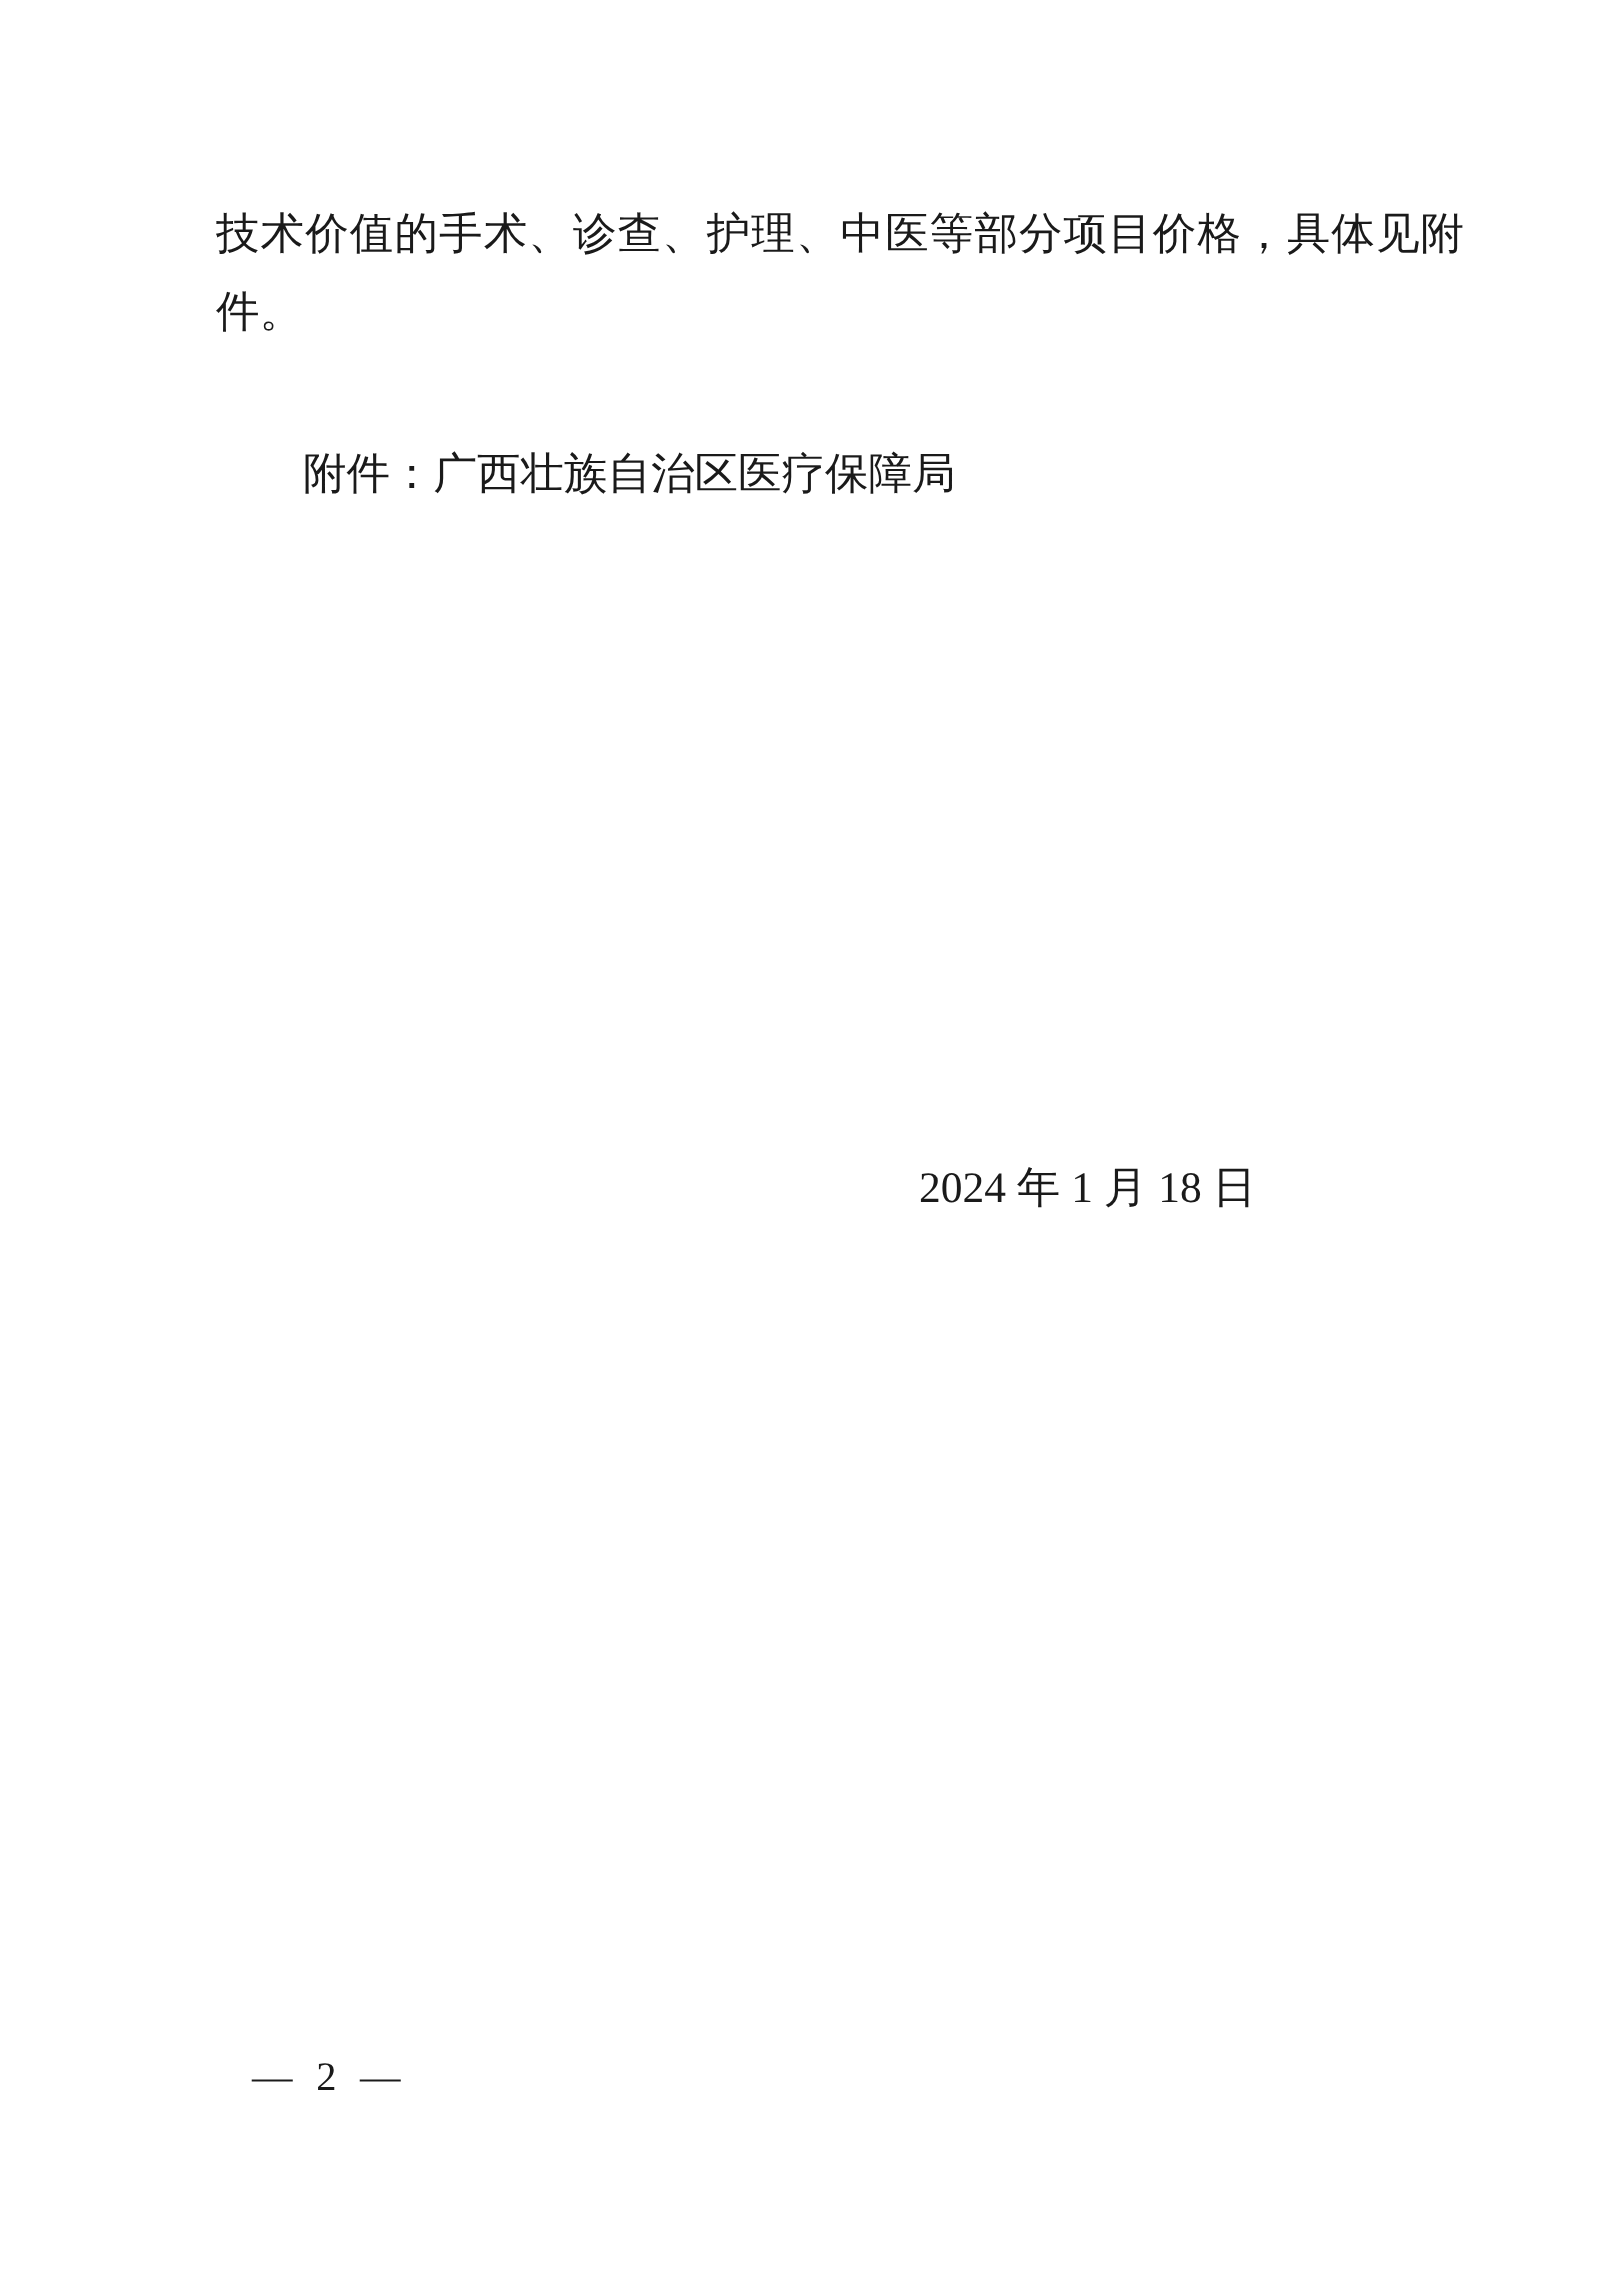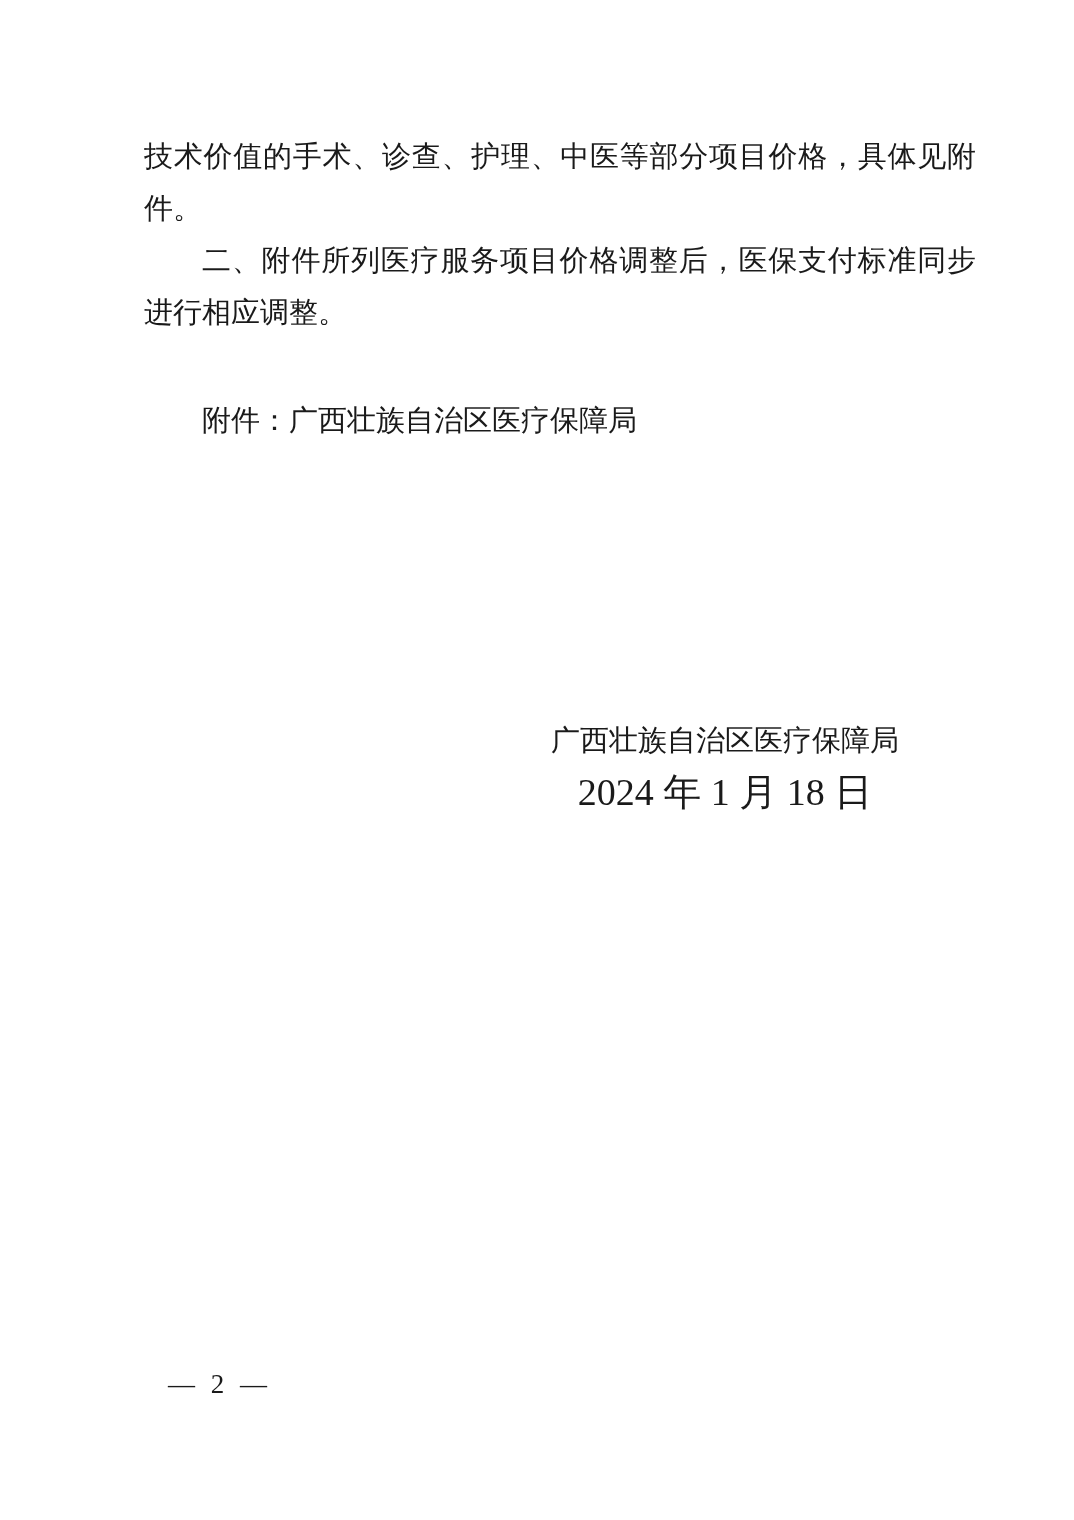--- a/index.html
+++ b/index.html
@@ -46,21 +46,21 @@
     font-size: 29px;
     line-height: 48px;
     text-align: center;
     white-space: nowrap;
   }
   .date-line {
     position: absolute;
     left: 543px;
     top: 768px;
     width: 364px;
-    font-size: 38px;
+    font-size: 29px;
     line-height: 48px;
     text-align: center;
     white-space: nowrap;
   }
   .page-footer {
     position: absolute;
     left: 168px;
     top: 1368px;
     font-size: 27px;
     line-height: 32px;
@@ -68,23 +68,21 @@
     white-space: nowrap;
   }
 </style>
 </head>
 <body>
 
 <div class="page">
 
   <div class="doc-body">
     <p class="para">技术价值的手术、诊查、护理、中医等部分项目价格，具体见附件。</p>
-    <p class="para indent">二、附件所列医疗服务项目价格调整后，医保支付标准同步进行相应调整。</p>
     <p class="para indent attachment">附件：广西壮族自治区医疗保障局</p>
   </div>
 
-  <div class="signature-line">广西壮族自治区医疗保障局</div>
 
   <div class="date-line">2024 年 1 月 18 日</div>
 
   <div class="page-footer">— 2 —</div>
 
 </div>
 
 </body></html>

